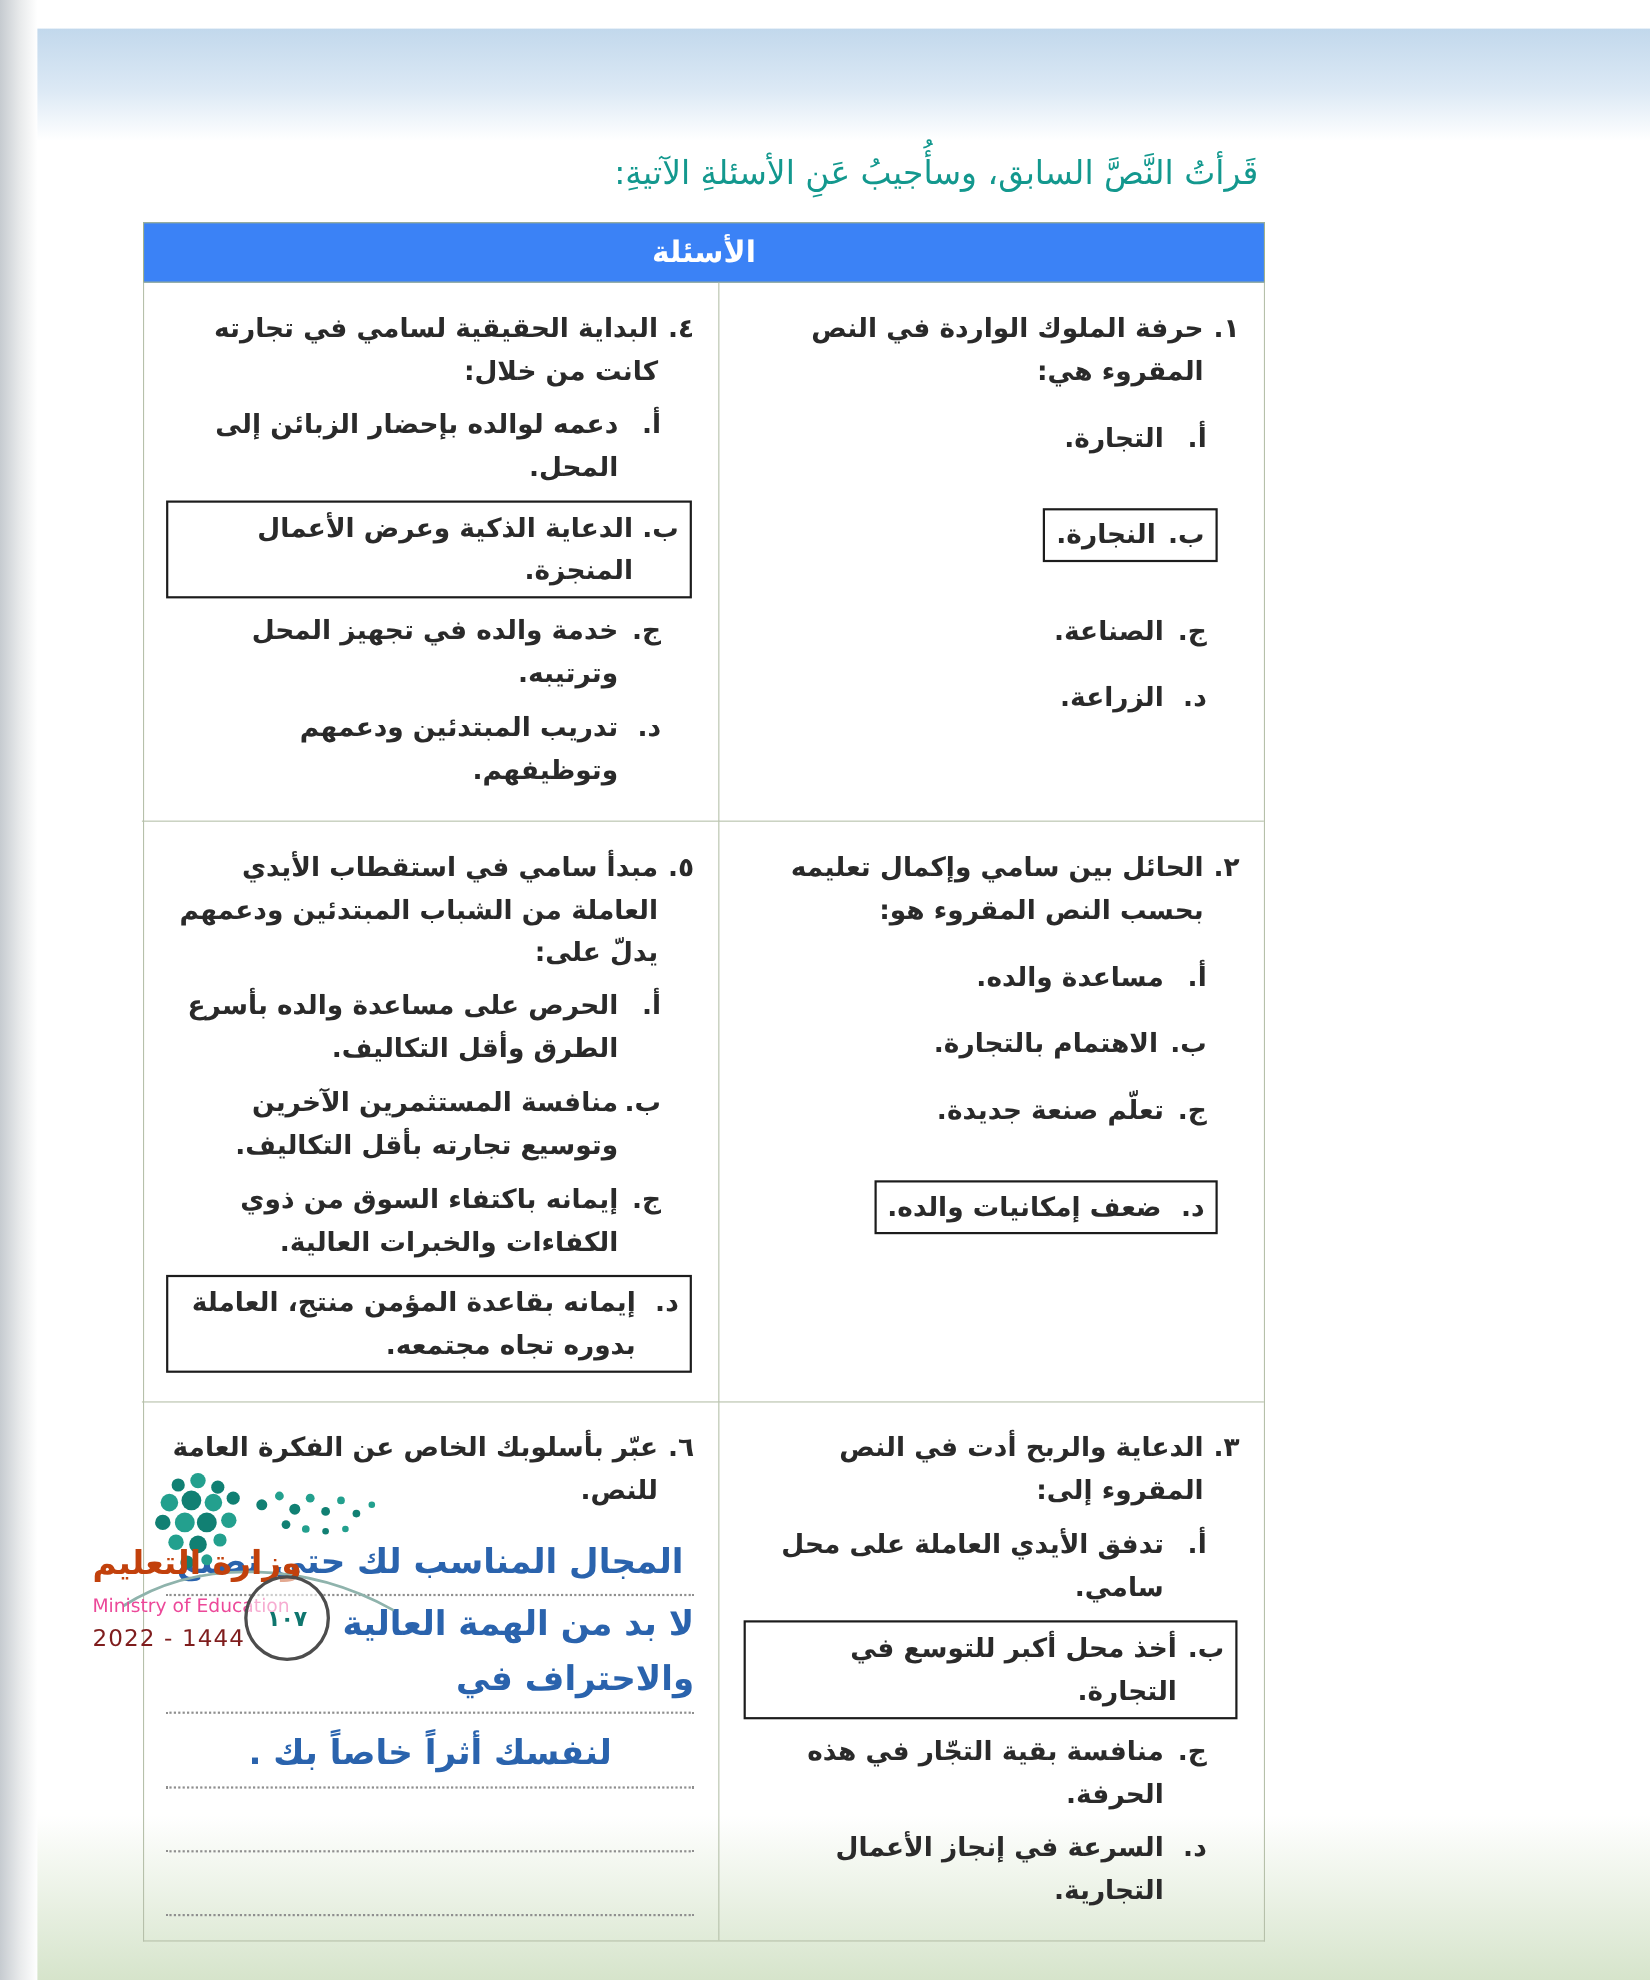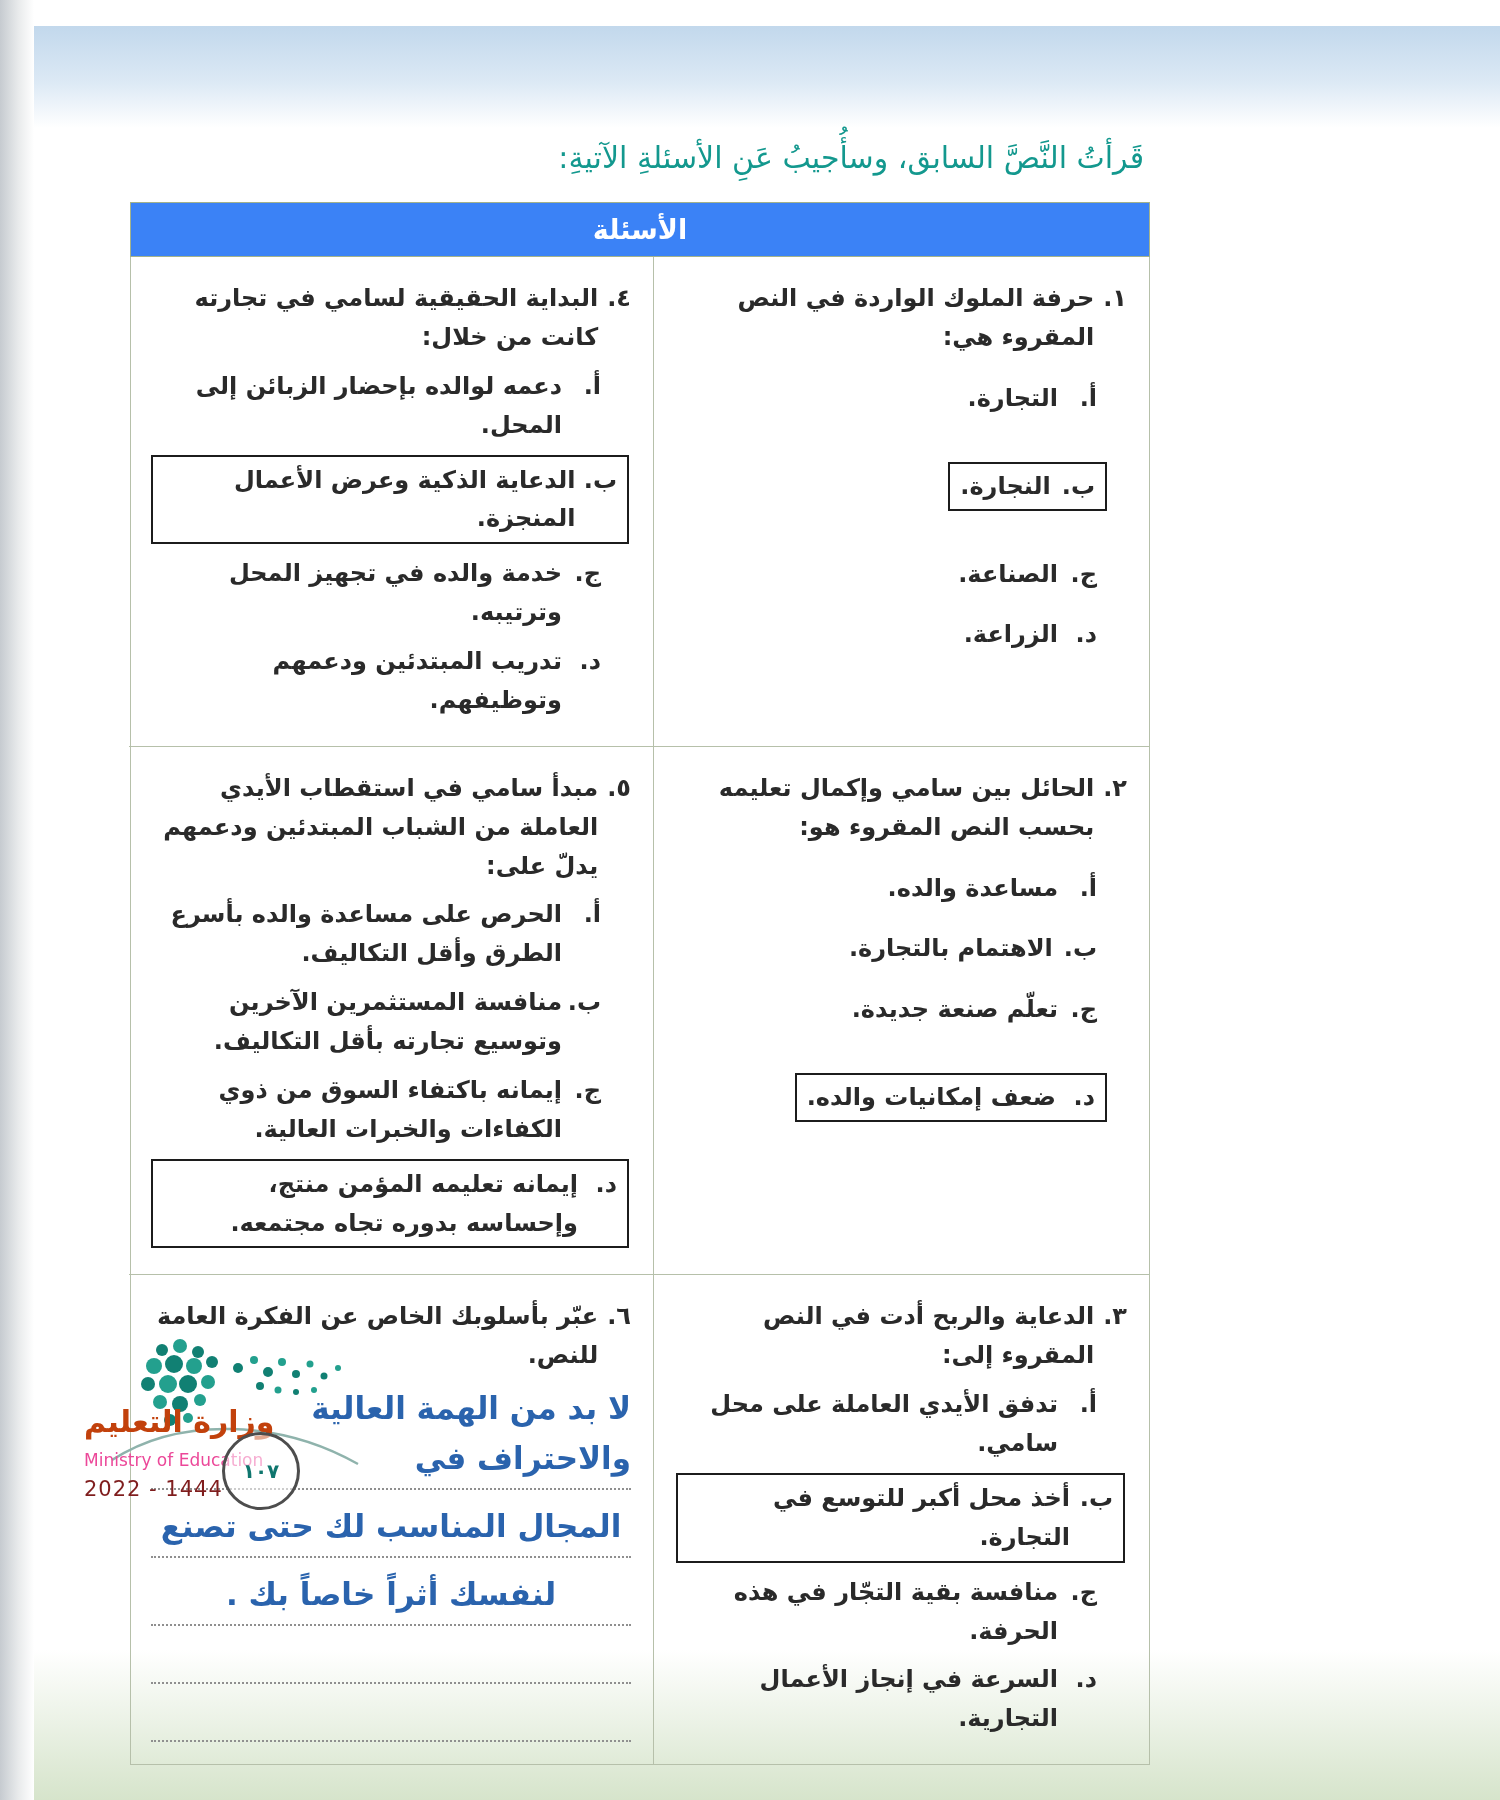--- a/index.html
+++ b/index.html
@@ -150,21 +150,21 @@
         <div class="opt">
           <span class="opt-letter">ب.</span>
           <span class="opt-text">منافسة المستثمرين الآخرين وتوسيع تجارته بأقل التكاليف.</span>
         </div>
         <div class="opt">
           <span class="opt-letter">ج.</span>
           <span class="opt-text">إيمانه باكتفاء السوق من ذوي الكفاءات والخبرات العالية.</span>
         </div>
         <div class="opt boxed-full">
           <span class="opt-letter">د.</span>
-          <span class="opt-text">إيمانه تعليمه المؤمن منتج، وإحساسه بدوره تجاه مجتمعه.</span>
+          <span class="opt-text">إيمانه بقاعدة المؤمن منتج، العاملة بدوره تجاه مجتمعه.</span>
         </div>
       </div>
     </div>
 
     <div class="cell col-r row-c">
       <div class="q-head">
         <span class="q-num">٣.</span>
         <span class="q-text">الدعاية والربح أدت في النص المقروء إلى:</span>
       </div>
       <div class="opts">
@@ -187,24 +187,24 @@
       </div>
     </div>
 
     <div class="cell row-c">
       <div class="q-head">
         <span class="q-num">٦.</span>
         <span class="q-text">عبّر بأسلوبك الخاص عن الفكرة العامة للنص.</span>
       </div>
       <div class="ans-area">
         <div class="ans-line">
+          <span>المجال المناسب لك حتى تصنع</span>
+        </div>
+        <div class="ans-line">
           <span>لا بد من الهمة العالية والاحتراف في</span>
-        </div>
-        <div class="ans-line">
-          <span>المجال المناسب لك حتى تصنع</span>
         </div>
         <div class="ans-line">
           <span>لنفسك أثراً خاصاً بك .</span>
         </div>
         <div class="ans-line blank"></div>
         <div class="ans-line blank"></div>
       </div>
     </div>
 
   </div>

